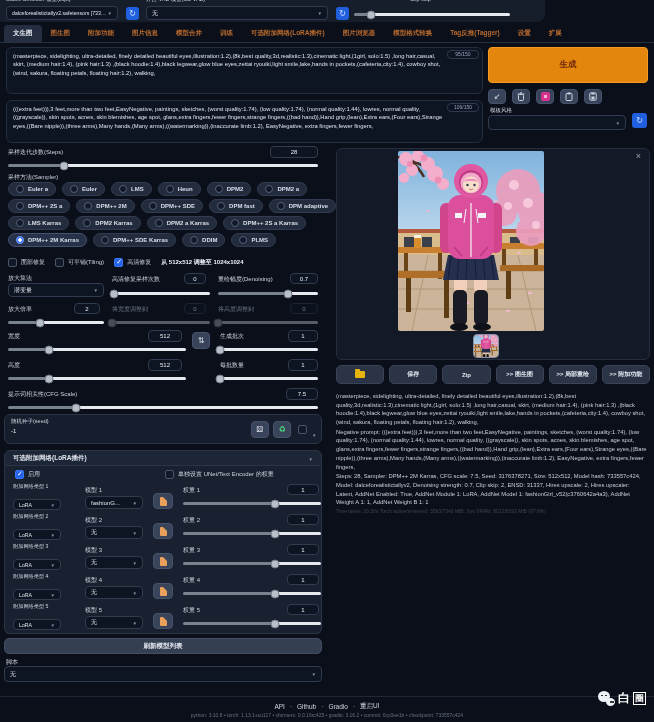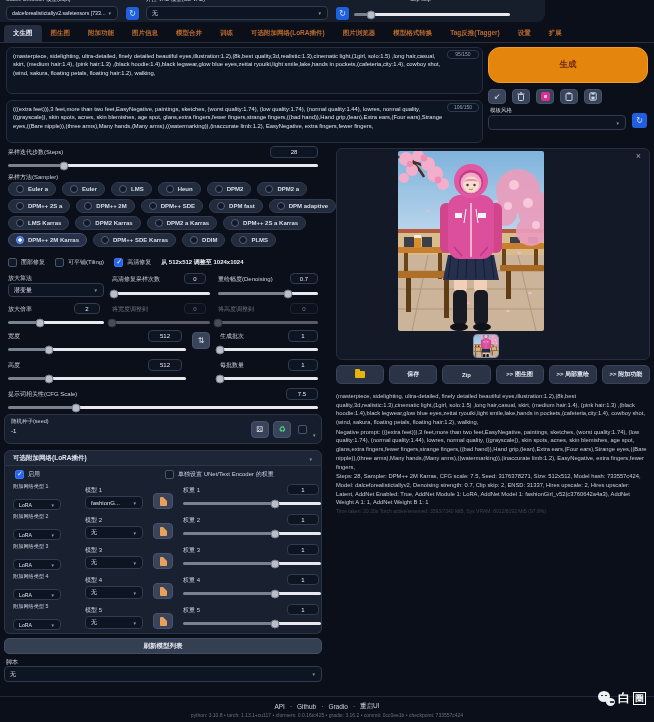--- a/index.html
+++ b/index.html
@@ -16,21 +16,21 @@
   .sl i{position:absolute;left:var(--p,0%);top:50%;transform:translate(-50%,-50%);width:9px;height:9px;border-radius:50%;background:#b9bfc9;border:1px solid #717a88;}
   .sl.dis{opacity:.35;}
   .cb{width:9px;height:9px;border:1px solid #4a5569;border-radius:2px;background:#121a2a;display:inline-block;flex:none;position:relative;}
   .cb.on{background:#2563eb;border-color:#3b76f6;}
   .cb.on:after{content:"✓";color:#fff;font-size:7px;position:absolute;left:1px;top:-1px;}
   .rd{width:8px;height:8px;border:1px solid #55607a;border-radius:50%;background:#10182a;display:inline-block;flex:none;}
   .rd.on{background:radial-gradient(circle,#fff 0 1.5px,#2f6bff 2px);border-color:#7ea4ff;}
   .prow{position:absolute;left:8px;display:flex;gap:6px;}
   .pill{display:inline-flex;align-items:center;gap:4px;background:#232c3d;border:1px solid #313c52;border-radius:7px;padding:0 7px;height:14px;font-size:6px;color:#d8dee9;font-weight:600;white-space:nowrap;}
   .pill.on{border-color:#44526f;background:#27324a;}
-  .gen{position:absolute;display:flex;align-items:center;justify-content:center;background:#e4860e;border:1px solid #f49b22;border-radius:12px;color:#6d2a0c;font-weight:700;font-size:8.5px;}
+  .gen{position:absolute;display:flex;align-items:center;justify-content:center;background:#e4860e;border:1px solid #f49b22;border-radius:4px;color:#6d2a0c;font-weight:700;font-size:8.5px;}
   .sbtn{display:flex;align-items:center;justify-content:center;background:#39445a;border:1px solid #46536c;border-radius:4px;color:#dde3ec;}
   .wbtn{position:absolute;display:flex;align-items:center;justify-content:center;background:#353f52;border:1px solid #424e66;border-radius:5px;color:#e6eaf2;font-size:6.5px;font-weight:700;}
   .gbtn{flex:1;display:flex;align-items:center;justify-content:center;gap:3px;background:#2b3447;border:1px solid #3a4459;border-radius:5px;color:#e4e9f1;font-size:6px;font-weight:700;white-space:nowrap;}
   .bbtn{position:absolute;display:flex;align-items:center;justify-content:center;background:#2060df;border-radius:3px;color:#cfe0ff;font-size:8px;line-height:1;}
   .quickbar{position:absolute;left:0;top:0;width:545px;height:22px;background:#161e2c;border-radius:0 0 8px 0;overflow:hidden;}
   .cliplab{position:absolute;top:-4px;font-size:5.5px;color:#cdd4e0;white-space:nowrap;}
   .tabbar{position:absolute;left:0;top:24px;width:654px;height:19px;border-bottom:1px solid #27303f;display:flex;align-items:flex-end;padding-left:4px;}
   .tab{padding:4px 9px 4px;font-size:6.5px;color:#b96a2e;white-space:nowrap;border-radius:4px 4px 0 0;font-weight:600;}
   .tab.on{color:#edf0f5;background:#242e40;}
   .ta{position:absolute;background:#0d1422;border:1px solid #242e40;border-radius:6px;padding:4px 38px 3px 6px;font-size:5.8px;line-height:1.45;color:#dfe5ee;overflow:hidden;}

